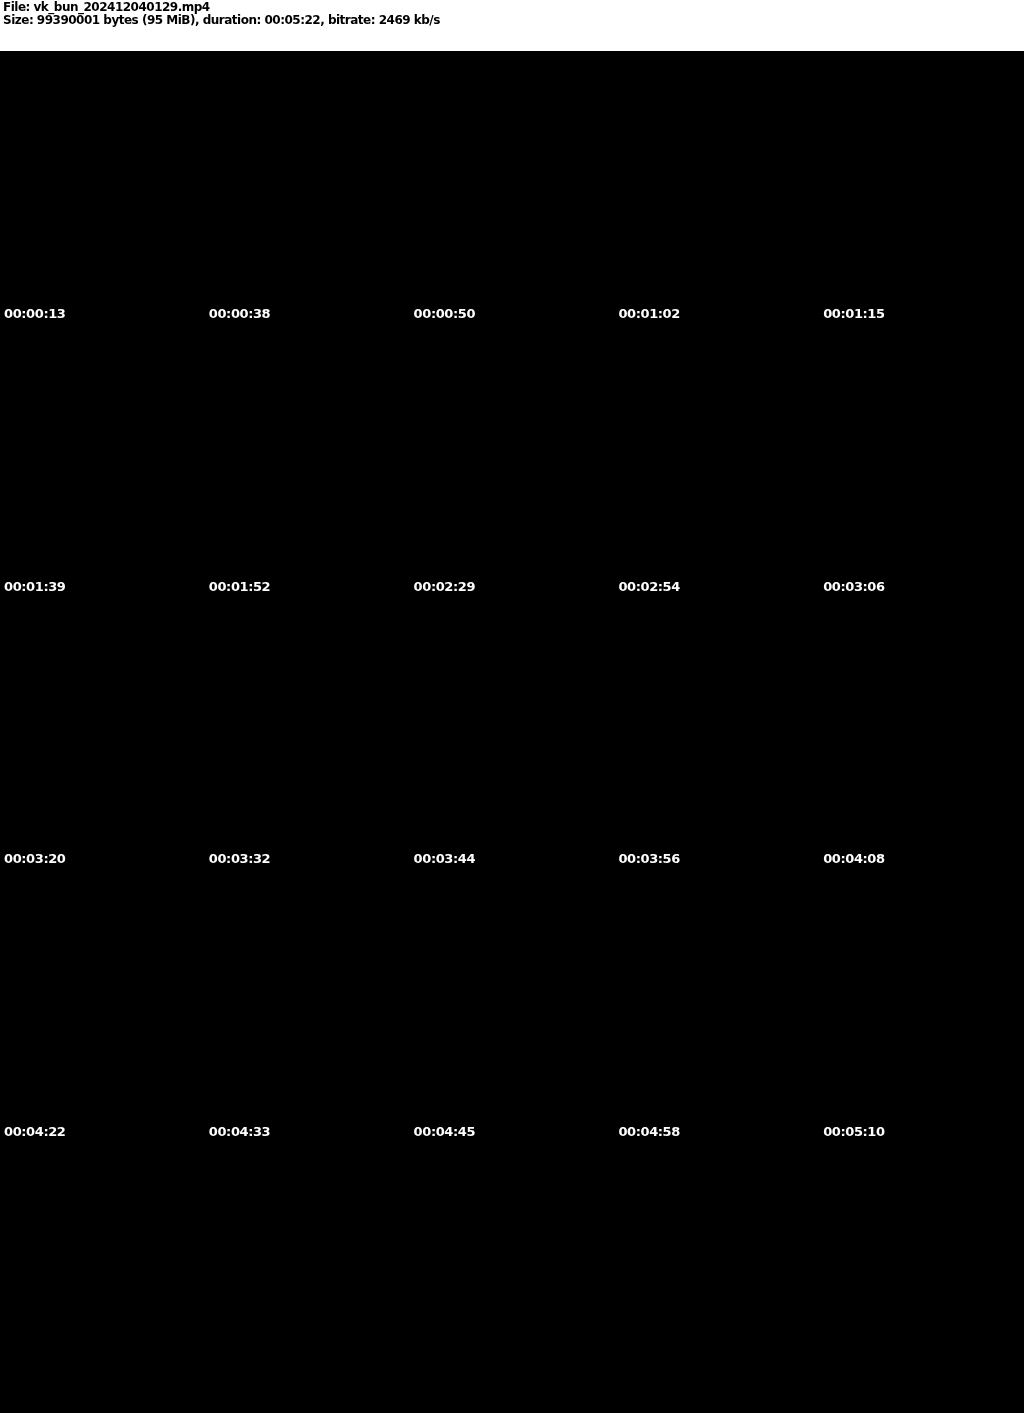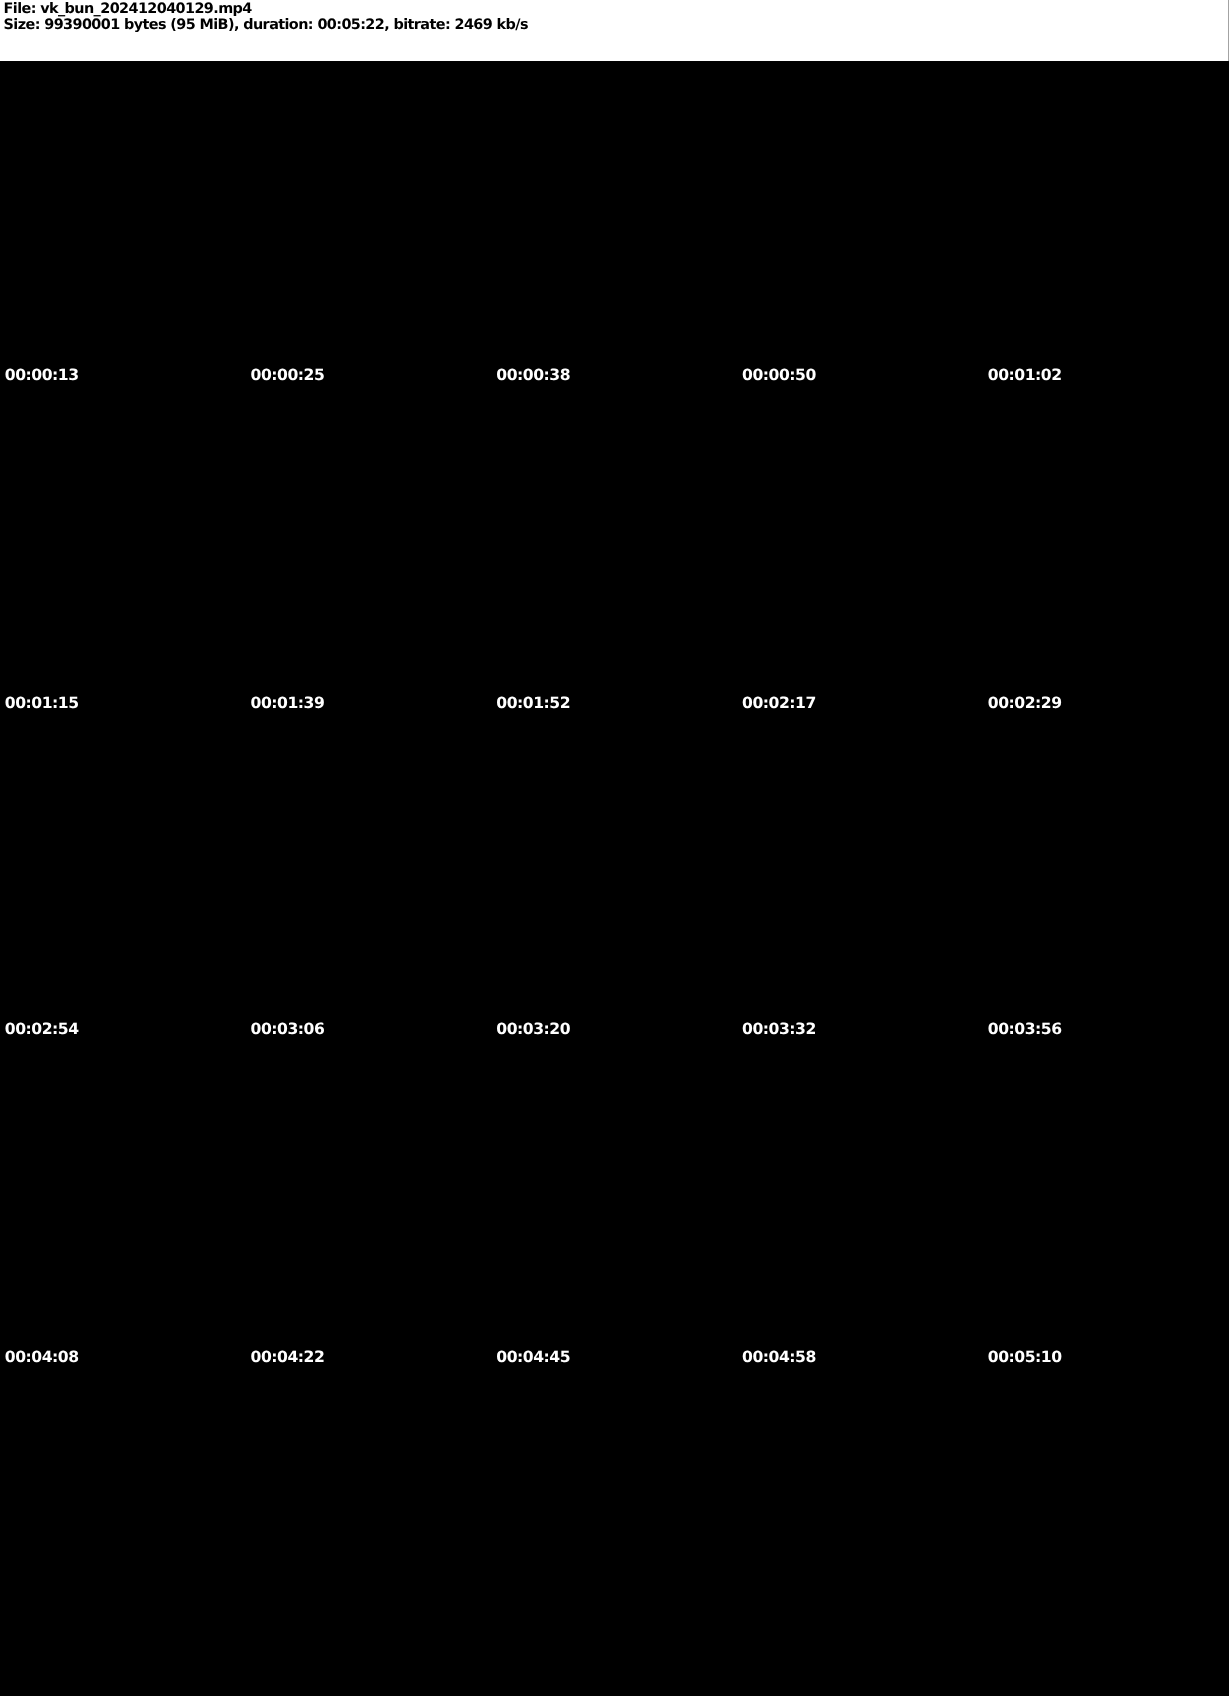--- a/index.html
+++ b/index.html
@@ -55,66 +55,66 @@
 <div class="header">
   <div>File: vk_bun_202412040129.mp4</div>
   <div>Size: 99390001 bytes (95 MiB), duration: 00:05:22, bitrate: 2469 kb/s</div>
 </div>
 
 <div class="sheet">
   <div class="cell">
       <span class="ts">00:00:13</span>
     </div>
   <div class="cell">
-      <span class="ts">00:00:25</span>
-    </div>
-  <div class="cell">
       <span class="ts">00:00:38</span>
     </div>
   <div class="cell">
       <span class="ts">00:00:50</span>
     </div>
   <div class="cell">
       <span class="ts">00:01:02</span>
     </div>
   <div class="cell">
       <span class="ts">00:01:15</span>
     </div>
   <div class="cell">
       <span class="ts">00:01:39</span>
     </div>
   <div class="cell">
       <span class="ts">00:01:52</span>
     </div>
   <div class="cell">
-      <span class="ts">00:02:17</span>
-    </div>
-  <div class="cell">
       <span class="ts">00:02:29</span>
     </div>
   <div class="cell">
       <span class="ts">00:02:54</span>
     </div>
   <div class="cell">
       <span class="ts">00:03:06</span>
     </div>
   <div class="cell">
       <span class="ts">00:03:20</span>
     </div>
   <div class="cell">
       <span class="ts">00:03:32</span>
     </div>
   <div class="cell">
+      <span class="ts">00:03:44</span>
+    </div>
+  <div class="cell">
       <span class="ts">00:03:56</span>
     </div>
   <div class="cell">
       <span class="ts">00:04:08</span>
     </div>
   <div class="cell">
       <span class="ts">00:04:22</span>
+    </div>
+  <div class="cell">
+      <span class="ts">00:04:33</span>
     </div>
   <div class="cell">
       <span class="ts">00:04:45</span>
     </div>
   <div class="cell">
       <span class="ts">00:04:58</span>
     </div>
   <div class="cell">
       <span class="ts">00:05:10</span>
     </div>

